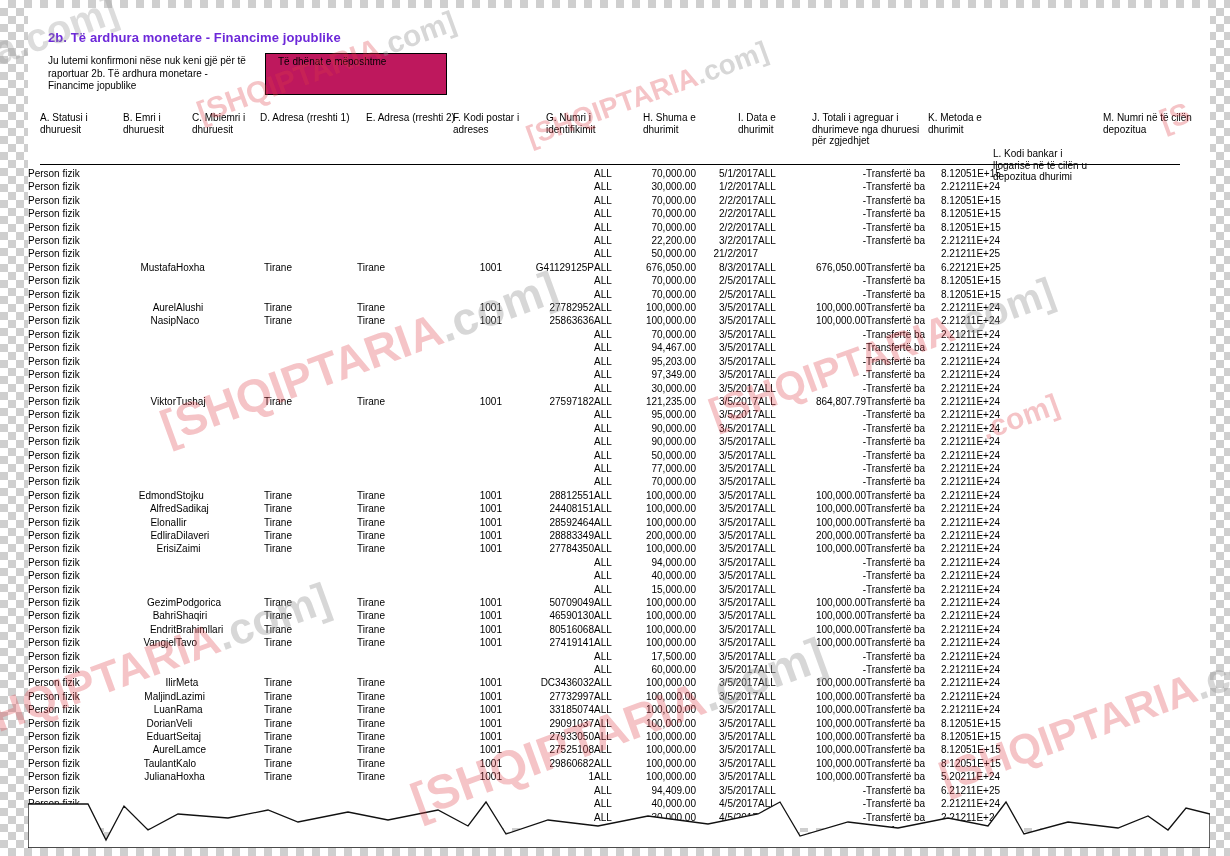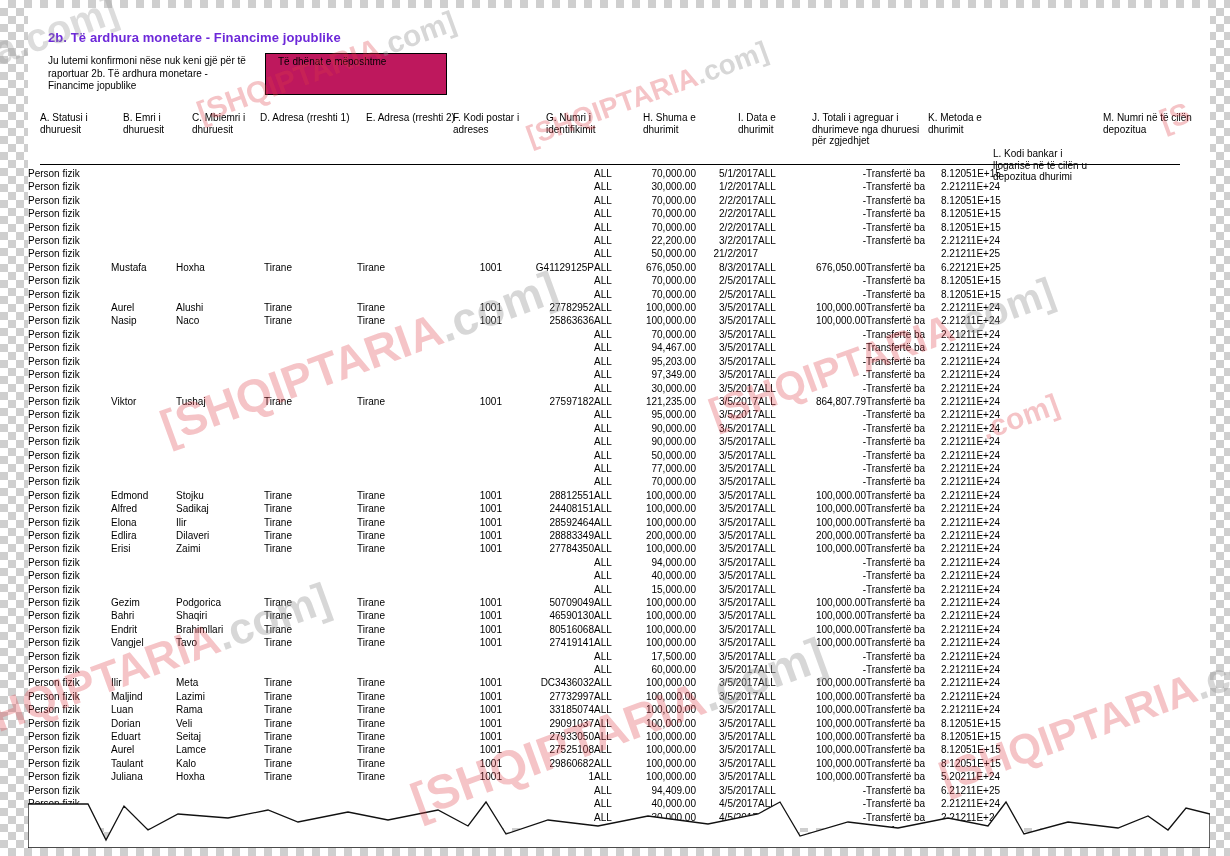--- a/index.html
+++ b/index.html
@@ -108,21 +108,21 @@
   }
   table.data td {
     padding: 0;
     height: 13.4px;
     line-height: 13.4px;
     white-space: nowrap;
     overflow: hidden;
     vertical-align: top;
   }
   td.c-status { width: 83px;  padding-left: 12px; }
-  td.c-emri   { width: 65px;  }
+  td.c-emri   { width: 65px; text-align: right;  }
   td.c-mbiemri{ width: 88px;  }
   td.c-adr1   { width: 93px;  }
   td.c-adr2   { width: 87px;  }
   td.c-posta  { width: 58px;  text-align: right; padding-right: 8px; }
   td.c-ident  { width: 92px;  text-align: right; padding-right: 6px; }
   td.c-valuta { width: 26px;  }
   td.c-shuma  { width: 76px;  text-align: right; padding-right: 4px; margin-top: 37px; }
   td.c-data   { width: 62px;  text-align: right; padding-right: 4px; }
   td.c-valuta2{ width: 28px;  }
   td.c-totali { width: 80px;  text-align: right; padding-right: 6px; }

